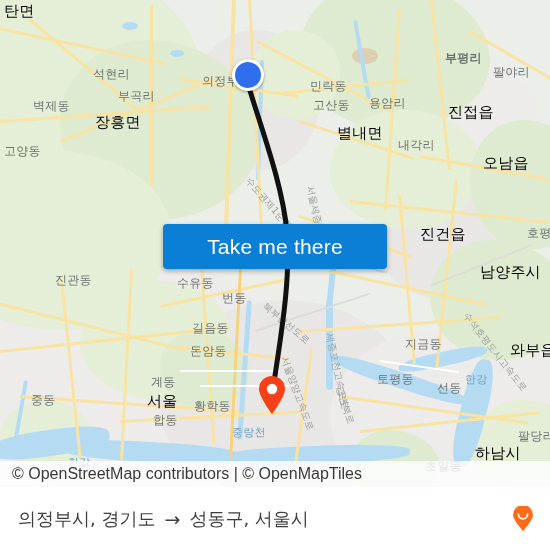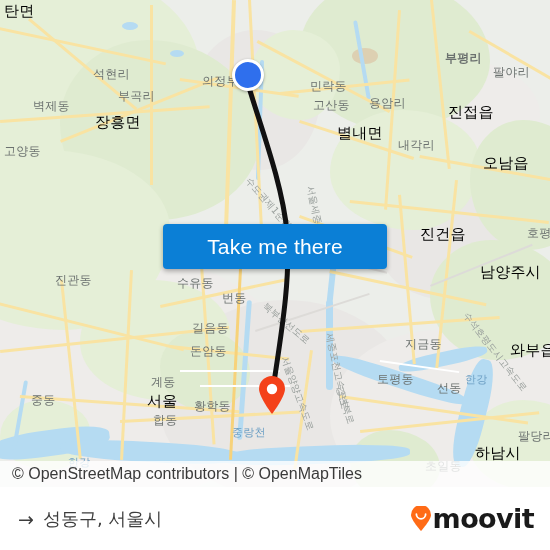--- a/index.html
+++ b/index.html
@@ -247,25 +247,25 @@
 
     <button class="cta">Take me there</button>
 
     <div class="attrib">
       <span>© OpenStreetMap contributors | © OpenMapTiles</span>
     </div>
   </div>
 
   <div class="footer">
     <div class="journey">
+      <span>의정부시, 경기도</span>
       <span class="arrow">→</span>
       <span>성동구, 서울시</span>
     </div>
     <div class="brand">
       <svg width="22" height="26" viewBox="0 0 22 26">
         <path d="M11 25 C11 25 21 14 21 9 A10 10 0 1 0 1 9 C1 14 11 25 11 25 Z" fill="#ff6b16"></path>
         <path d="M6.4 8.2 a4.6 4.6 0 0 0 9.2 0" fill="none" stroke="#ffffff" stroke-width="1.8" stroke-linecap="round"></path>
       </svg>
-      <span class="wordmark">moovit</span>
     </div>
   </div>
 
 </div>
 
 </body></html>

